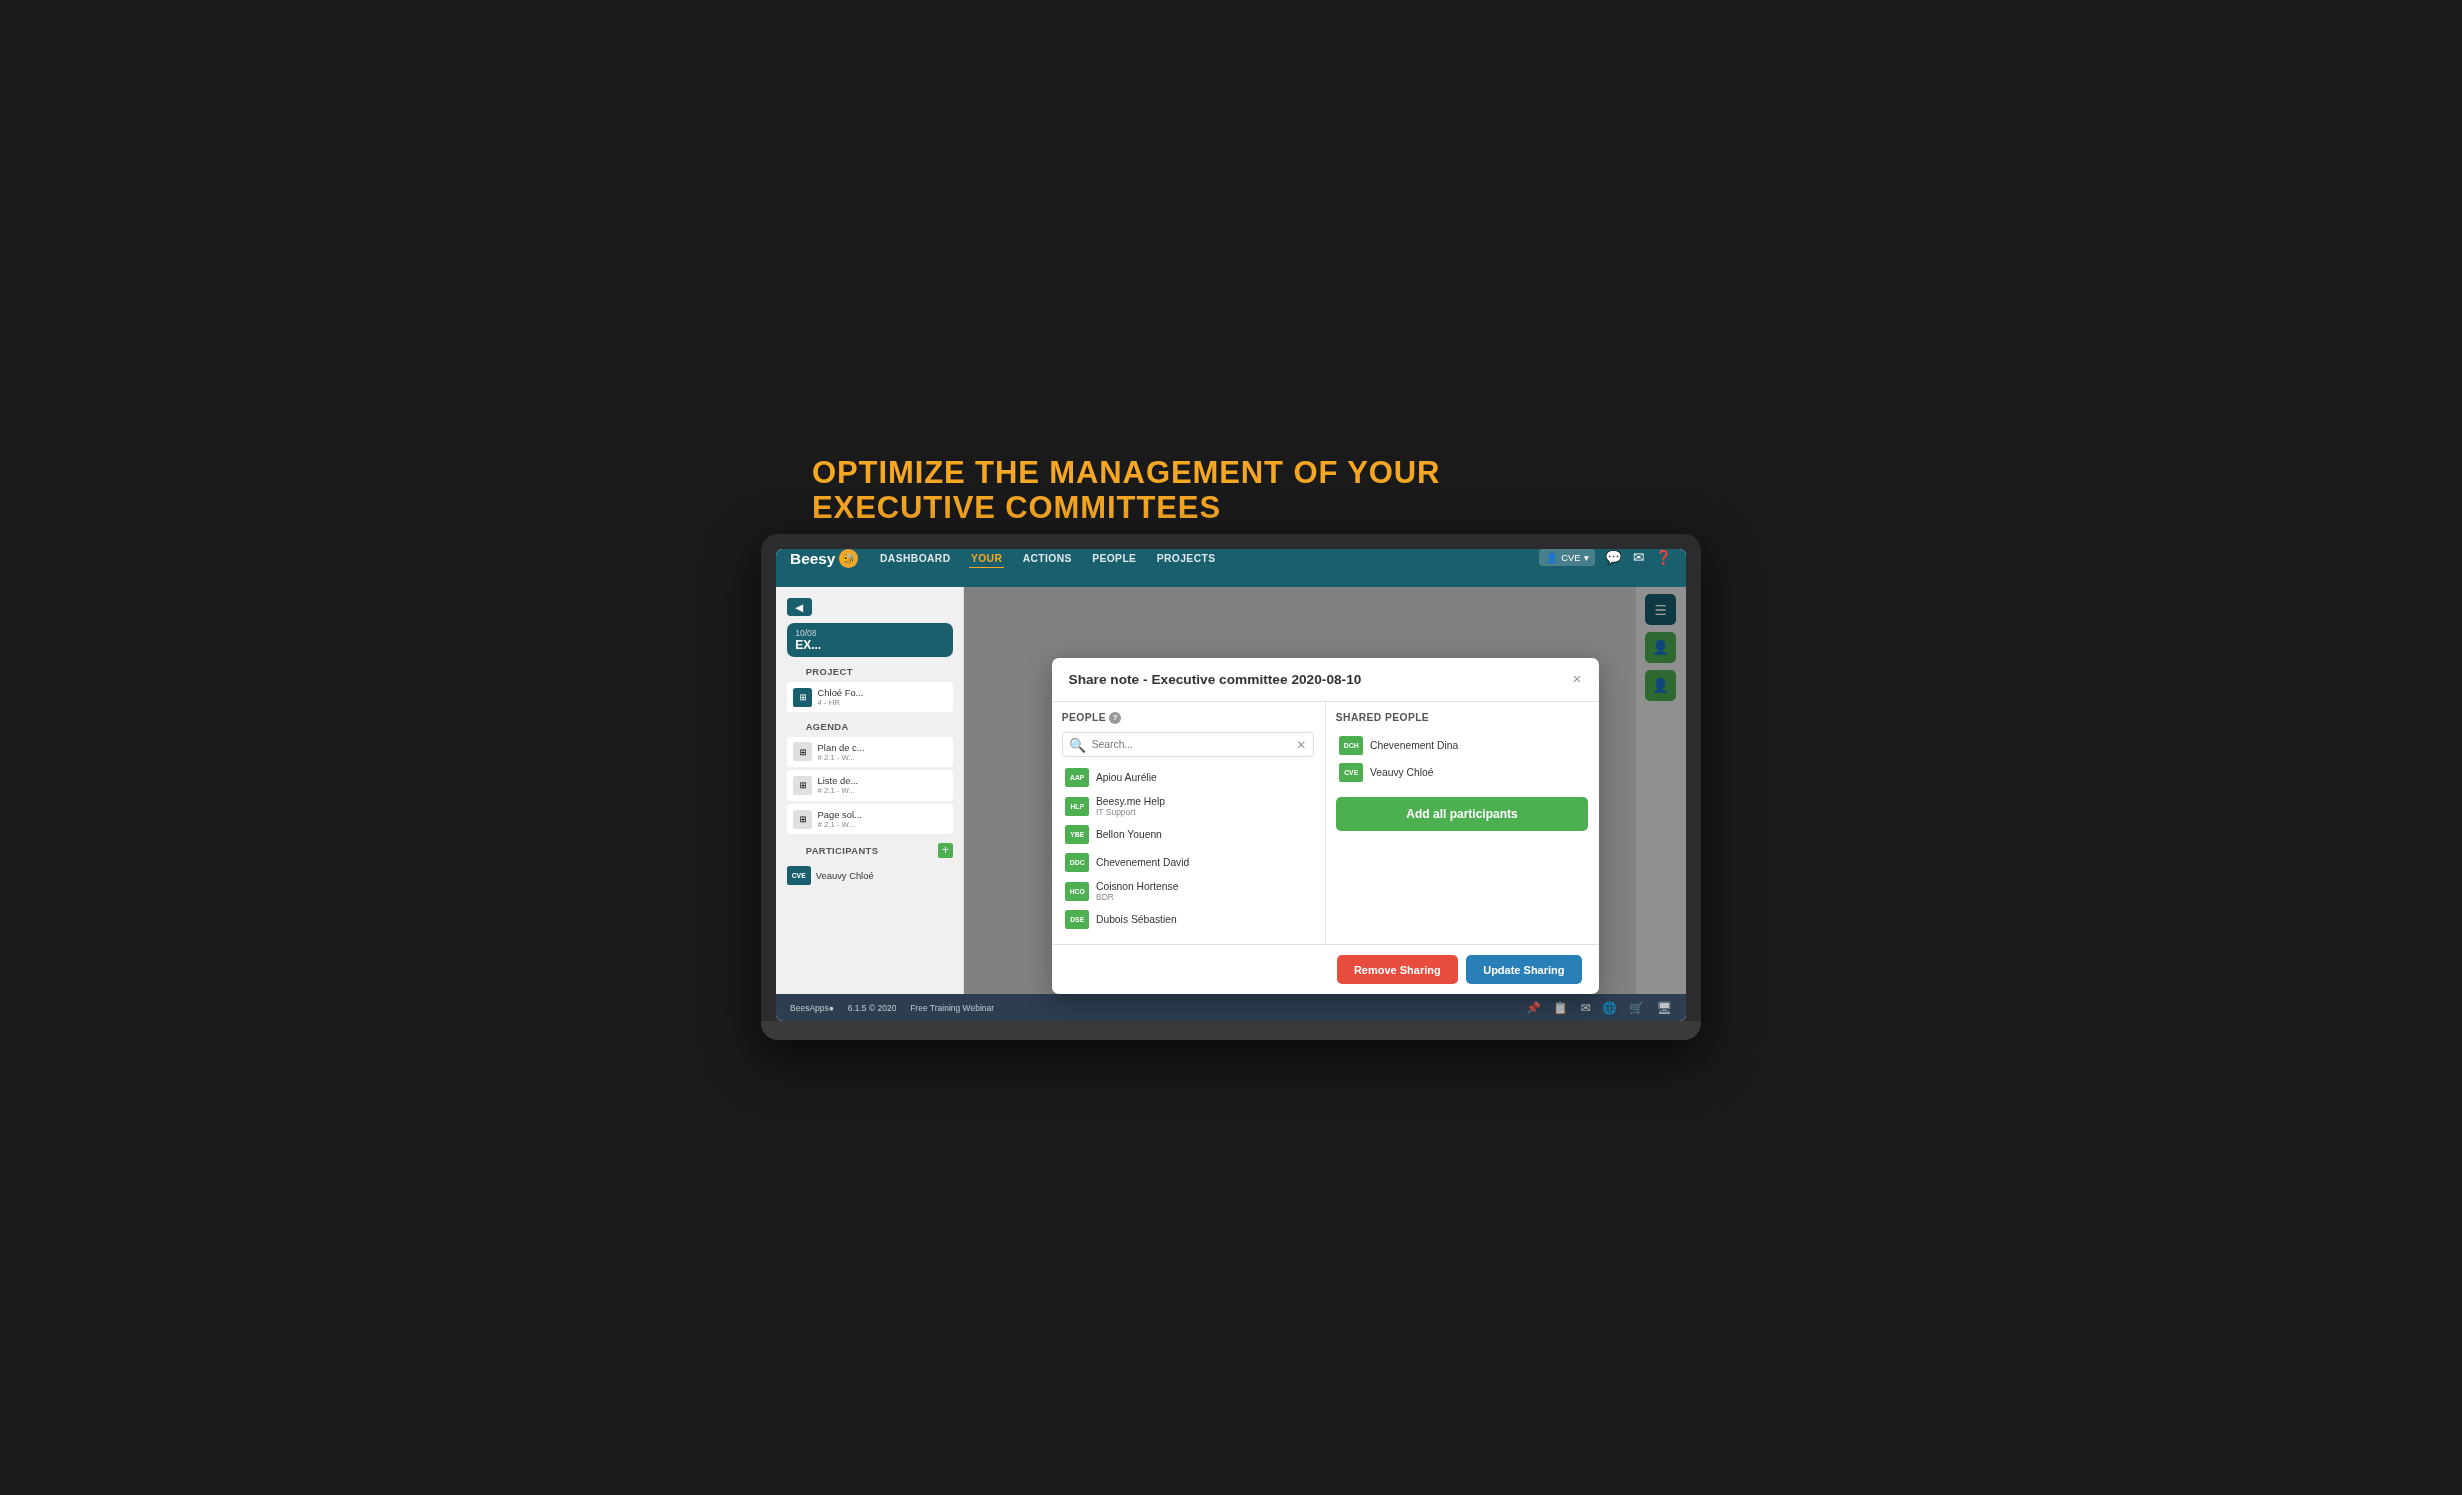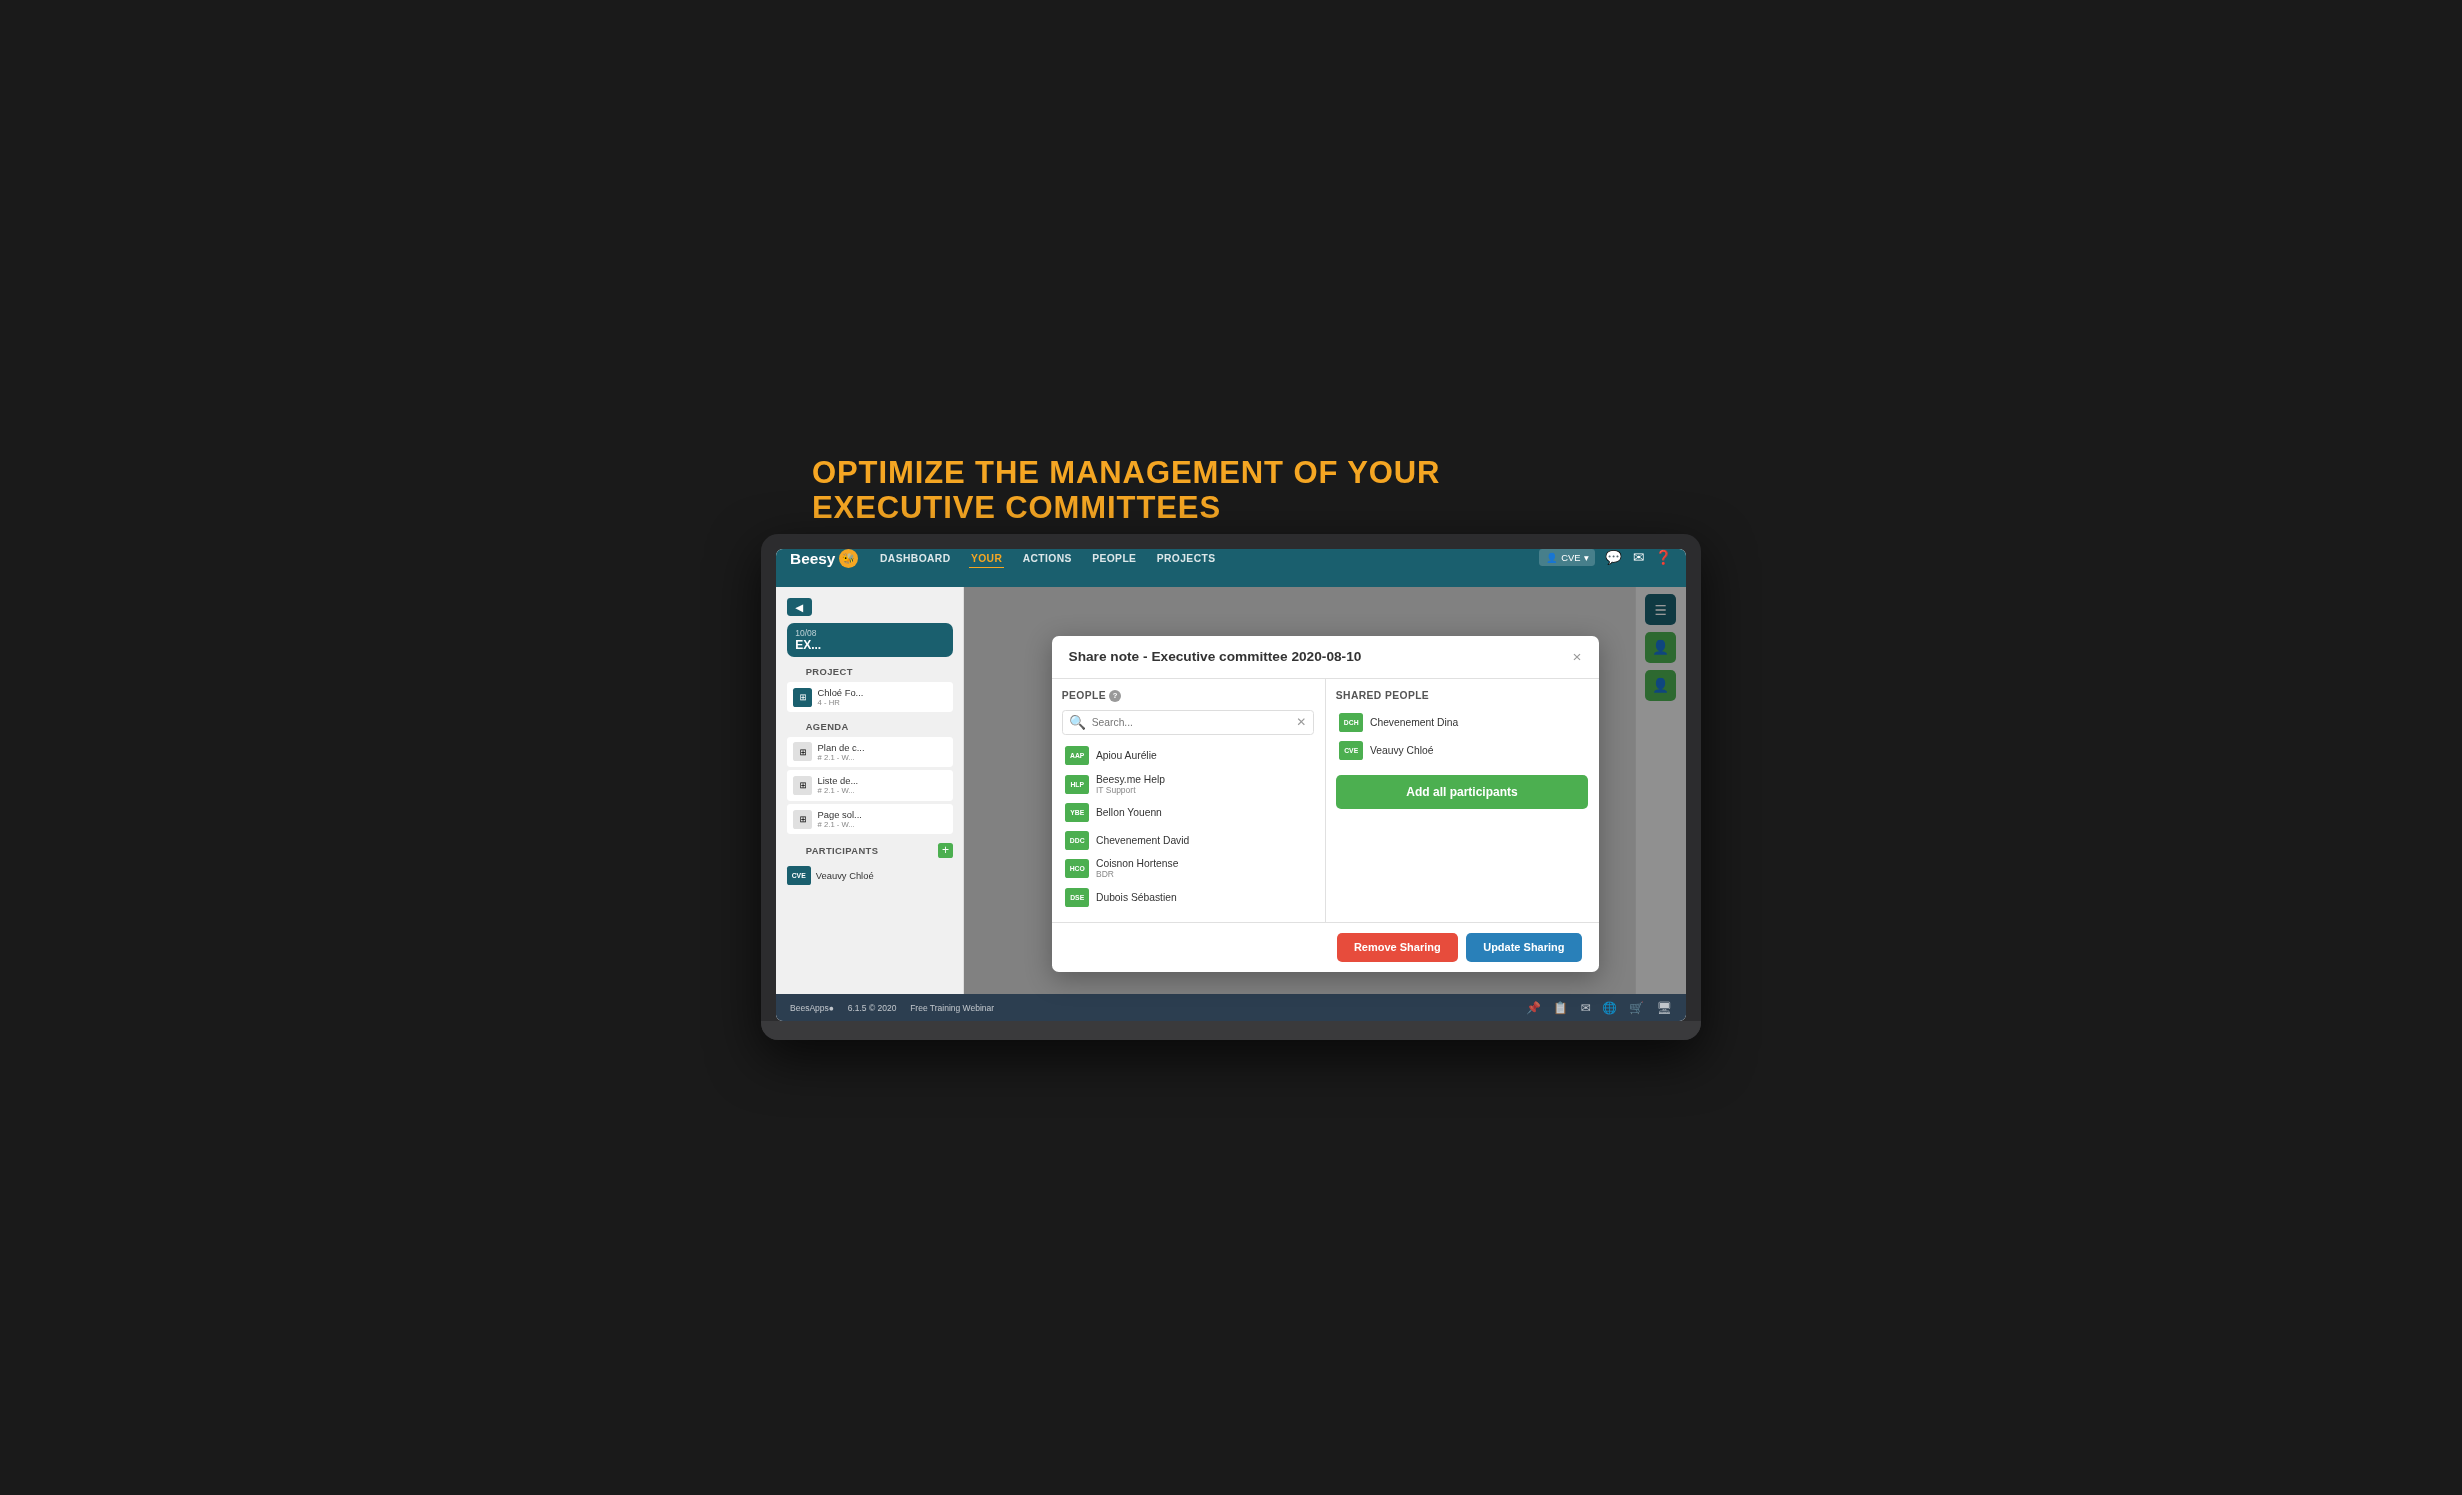--- a/index.html
+++ b/index.html
@@ -326,21 +326,21 @@
 
     
     .modal-overlay {
       position: absolute;
       top: 0;
       left: 0;
       right: 0;
       bottom: 0;
       background: rgba(0,0,0,0.4);
       display: flex;
-      align-items: center;
+      align-items: flex-end;
       justify-content: center;
       padding-top: 26px;
       z-index: 100;
     }
 
     .modal {
       background: white;
       border-radius: 6.8px;
       width: 547px;
       box-shadow: 0 6.8px 27px rgba(0,0,0,0.3);

